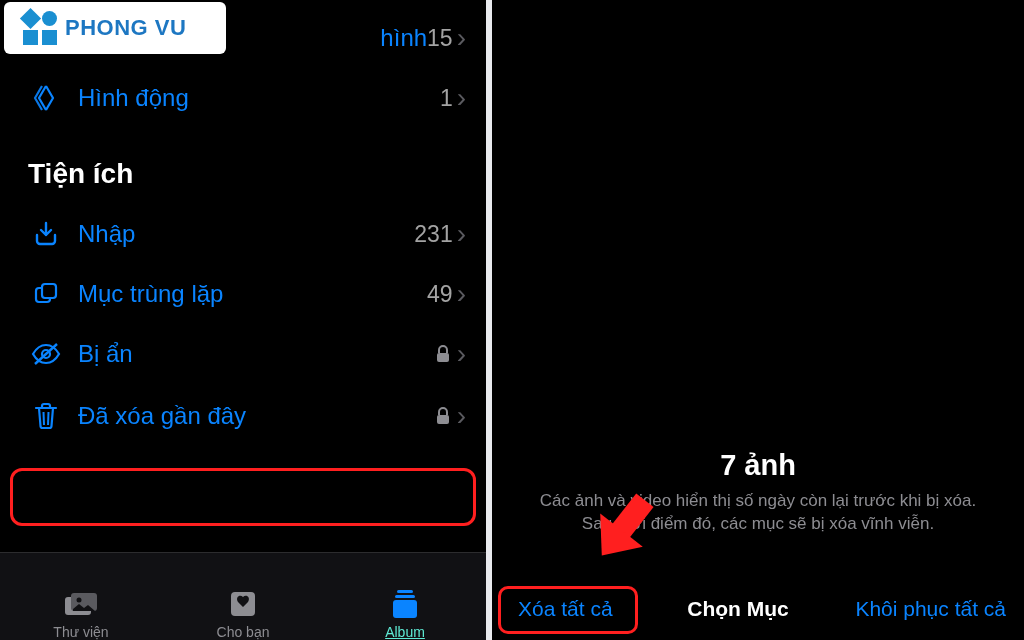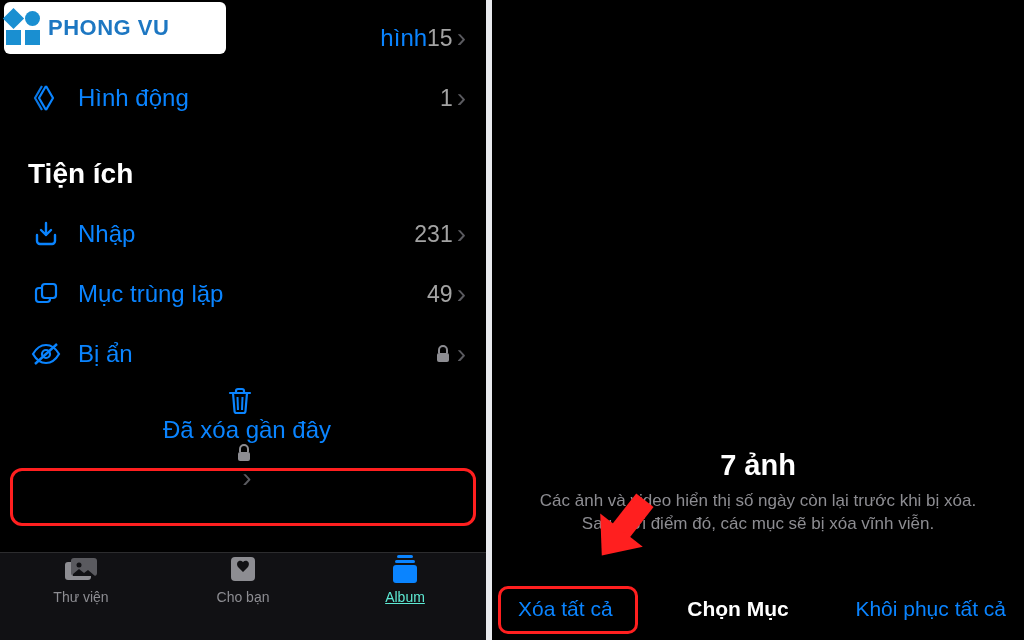--- a/index.html
+++ b/index.html
@@ -34,21 +34,21 @@
 
   
   .logo-card {
     position: absolute;
     left: 4px; top: 2px;
     width: 222px; height: 52px;
     background: #fff;
     border-radius: 6px;
     display: flex;
     align-items: center;
-    padding: 0 2px;
+    padding: 0 19px;
     z-index: 10;
   }
   .logo-glyph {
     width: 34px; height: 34px;
     position: relative;
     margin-right: 8px;
   }
   .logo-glyph span {
     position: absolute;
     width: 15px; height: 15px;
@@ -106,21 +106,21 @@
 
   
   .tabbar {
     position: absolute;
     left: 0; right: 0; bottom: 0;
     height: 88px;
     background: #111114;
     border-top: 1px solid #2c2c2e;
     display: flex;
     justify-content: space-around;
-    align-items: flex-start;
+    align-items: flex-end;
   }
   .tab {
     display: flex;
     flex-direction: column;
     align-items: center;
     color: #8d8d92;
     font-size: 14px;
     gap: 4px;
     width: 110px;
   }
@@ -254,21 +254,21 @@
       <span class="label">Bị ẩn</span>
       <span class="lock-slot">
         <svg width="16" height="18" viewBox="0 0 16 18">
             <rect x="2" y="8" width="12" height="9" rx="2" fill="#8d8d92"></rect>
             <path d="M4 8 v-3 a4 4 0 0 1 8 0 v3" stroke="#8d8d92" stroke-width="2" fill="none"></path>
           </svg>
       </span>
       <span class="chev">›</span>
     </div>
 
-    <div class="row" style="margin-top:2px;flex-direction:column;">
+    <div class="row" style="margin-top:2px;">
       <span class="icon">
         <svg width="26" height="30" viewBox="0 0 26 30">
           <path d="M3 7 h20 M9 7 v-2 a2 2 0 0 1 2 -2 h4 a2 2 0 0 1 2 2 v2" stroke="#0a84ff" stroke-width="2.2" fill="none" stroke-linecap="round"></path>
           <path d="M6 7 l1.5 18 a2 2 0 0 0 2 2 h7 a2 2 0 0 0 2 -2 L20 7" stroke="#0a84ff" stroke-width="2.2" fill="none"></path>
           <line x1="10.5" y1="11" x2="11" y2="24" stroke="#0a84ff" stroke-width="2"></line>
           <line x1="15.5" y1="11" x2="15" y2="24" stroke="#0a84ff" stroke-width="2"></line>
         </svg>
       </span>
       <span class="label">Đã xóa gần đây</span>
       <span class="lock-slot">

